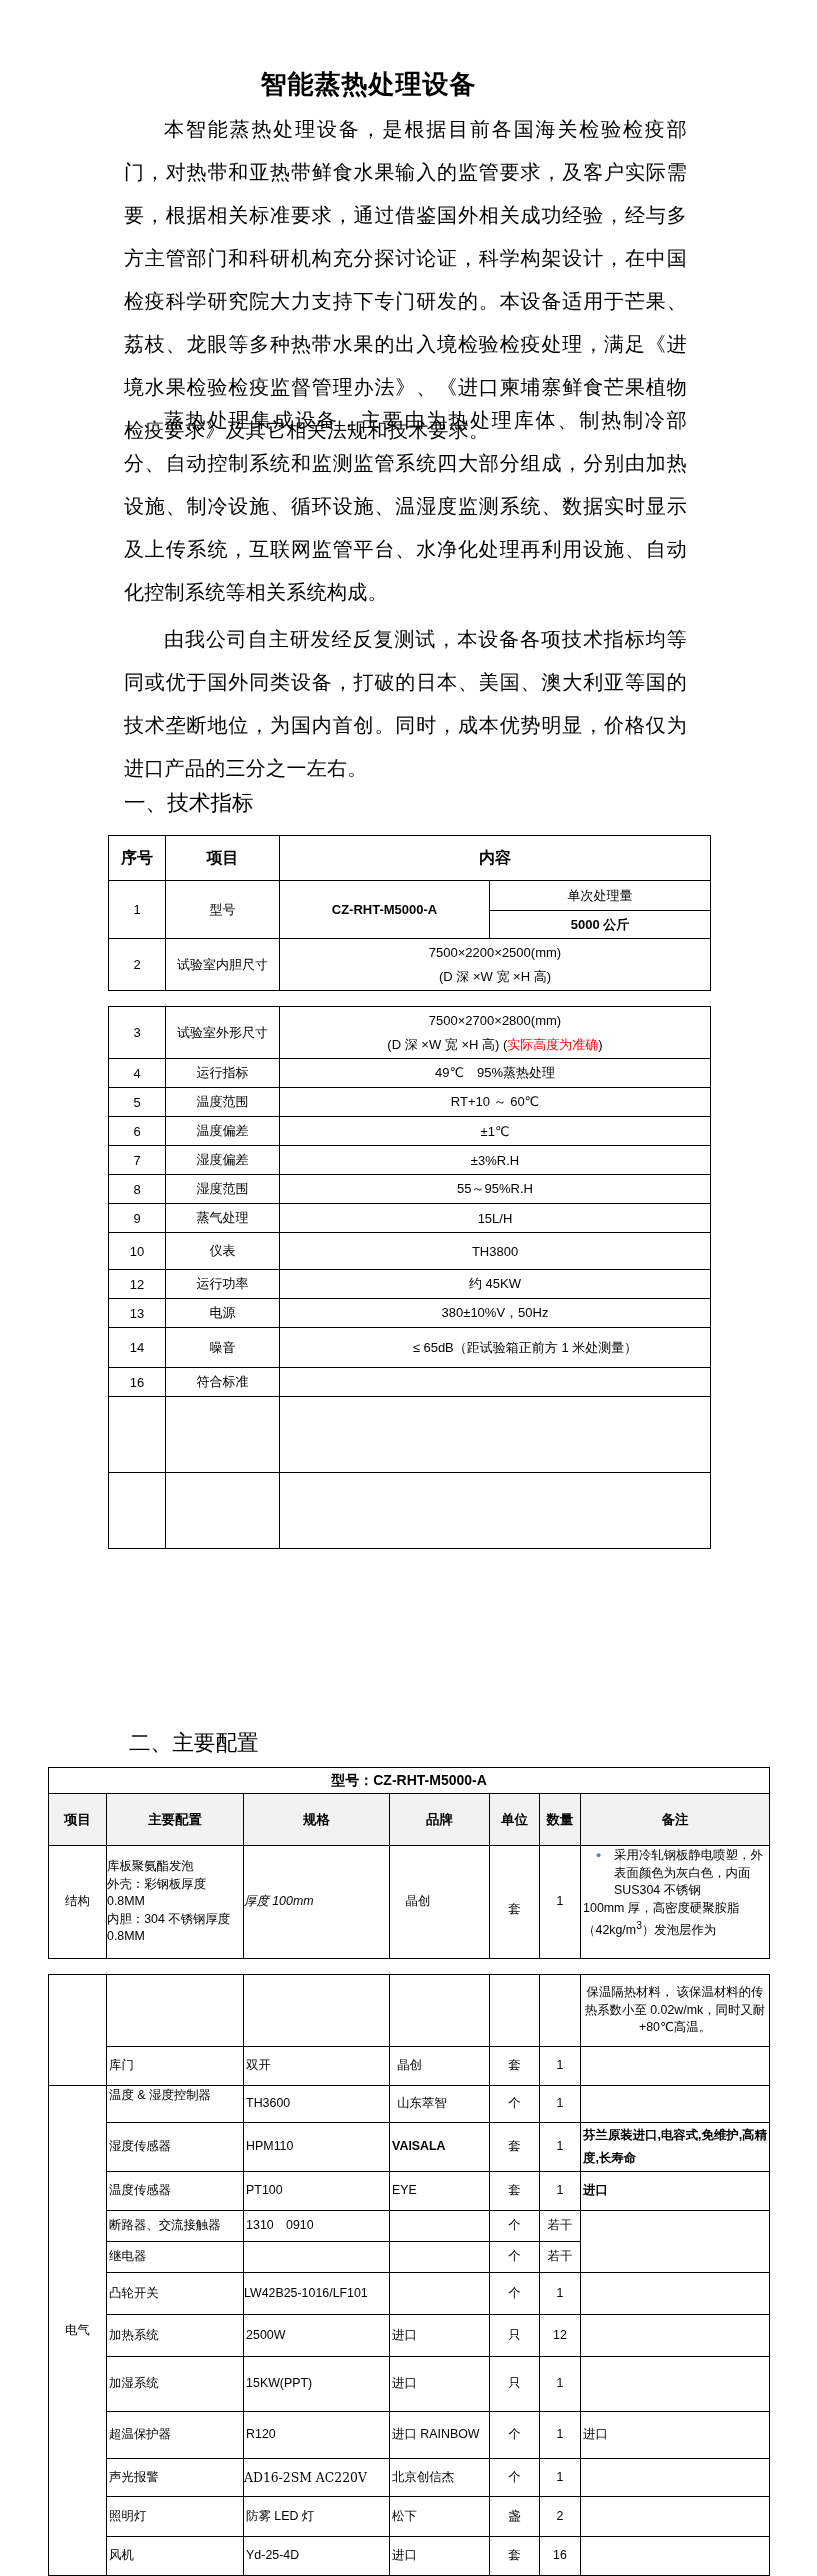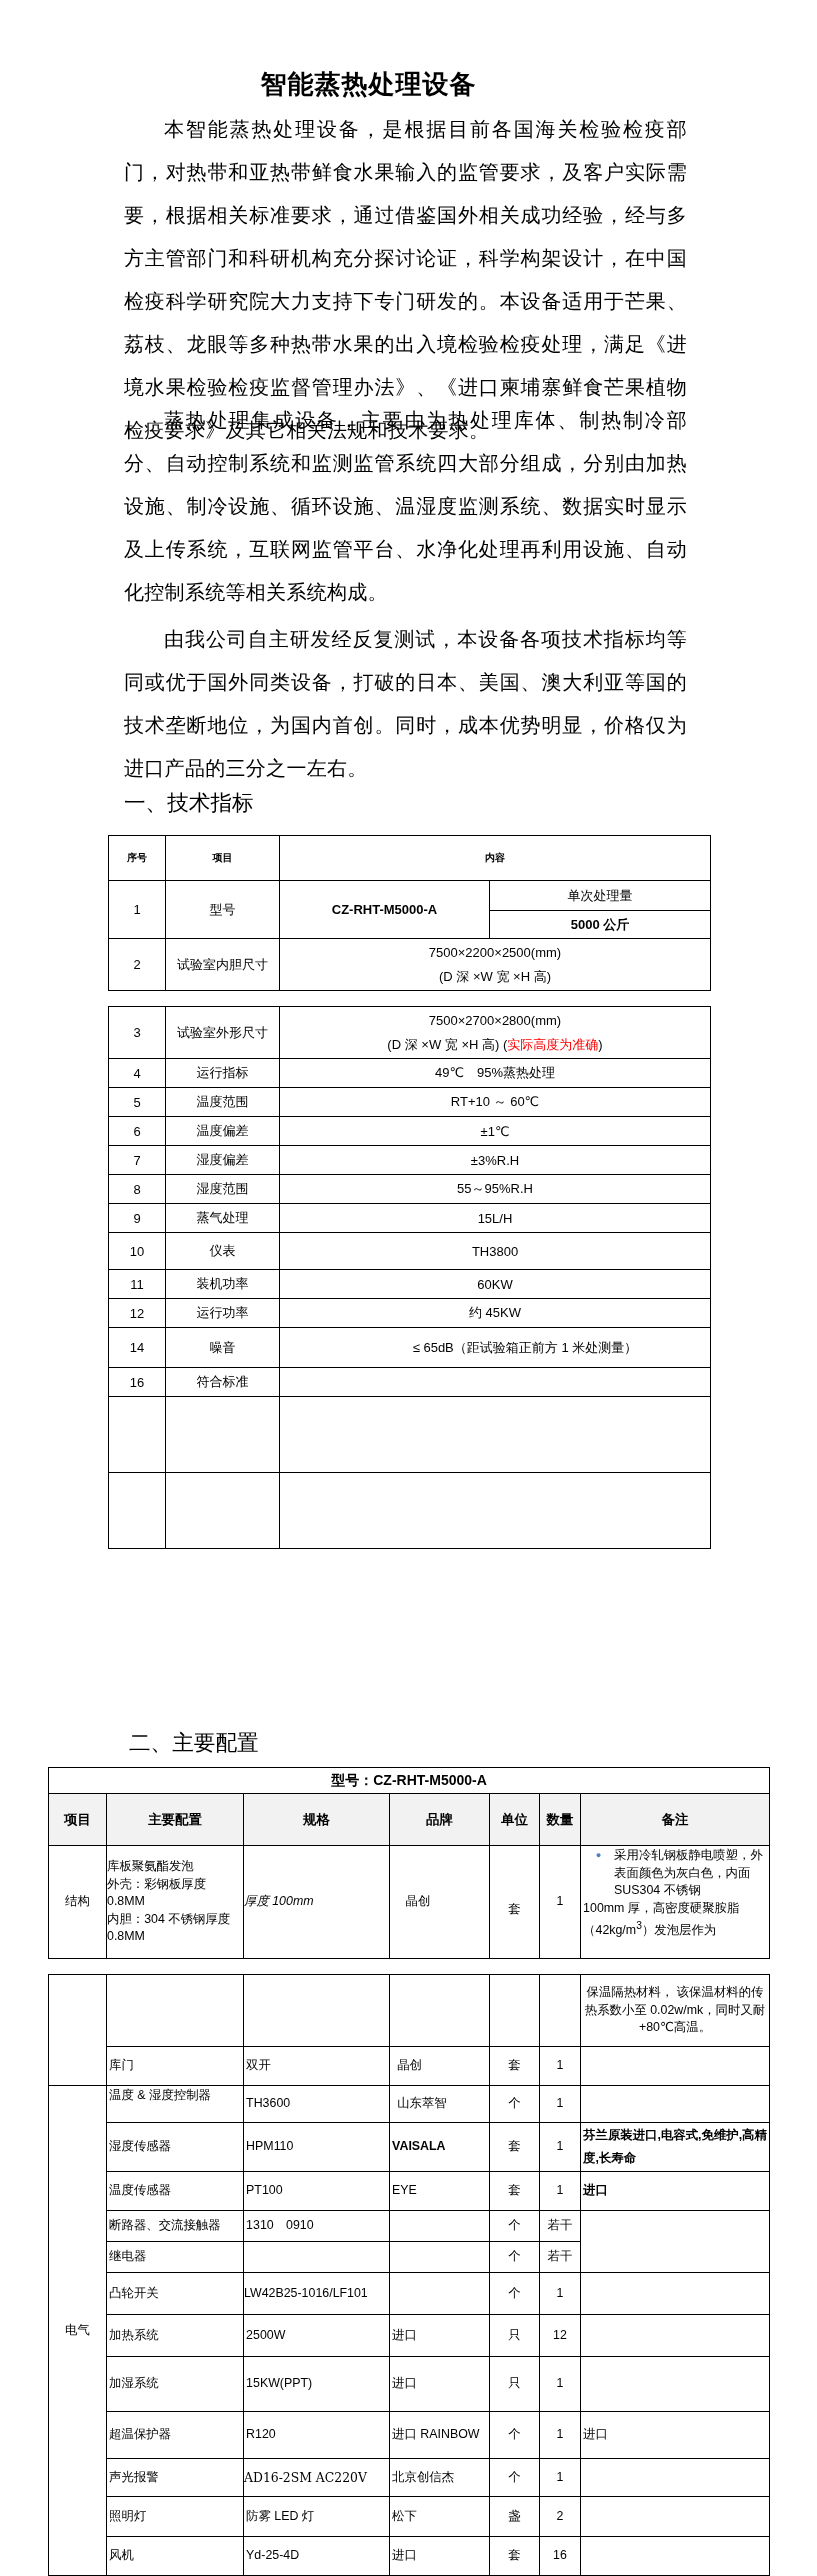--- a/index.html
+++ b/index.html
@@ -7,21 +7,21 @@
   .serif { font-family: "DejaVu Serif", "Liberation Serif", serif; }
   .sans { font-family: "Liberation Sans", "DejaVu Sans", sans-serif; }
   .doc-title { position: absolute; left: 0; width: 737px; top: 67px; text-align: center;
                font-size: 26px; font-weight: bold; letter-spacing: 1px; }
   .para { position: absolute; left: 124px; width: 563px; font-size: 20px; line-height: 43px;
           text-indent: 40px; text-align: justify; letter-spacing: 0.3px; }
   .section-heading { position: absolute; left: 124px; font-size: 21.6px; }
   table { border-collapse: collapse; position: absolute; table-layout: fixed; }
   td, th { border: 1px solid #000; padding: 0 2.1px; font-size: 13px; vertical-align: middle; }
   .t1 td, .t1 th { text-align: center; }
-  .t1 th { font-weight: bold; font-size: 10px; }
+  .t1 th { font-weight: bold; font-size: 16px; }
   .bold { font-weight: bold; }
   .red { color: #ff0000; }
   .t2 th { background: #f2f2f2; font-weight: bold; font-size: 13.4px; text-align: center; }
   .t2 td { font-size: 12.4px; text-align: left; line-height: 17.5px; }
   .t2 td.c { text-align: center; }
   .t2 .model-row td { background: #ffffff; font-weight: bold; text-align: center; font-size: 14px; }
   .note { font-size: 12px; line-height: 18.5px; }
   .note .bullet-line { display: flex; }
   .note .bullet { color: #4f81bd; width: 31px; text-align: center; font-size: 9.3px; flex: none; }
   .lines span { display: block; }
@@ -114,28 +114,28 @@
         <td>9</td>
         <td>蒸气处理</td>
         <td>15L/H</td>
       </tr>
   <tr style="height:37px;">
         <td>10</td>
         <td>仪表</td>
         <td>TH3800</td>
       </tr>
   <tr style="height:29px;">
-        <td>11</td>
-        <td>装机功率</td>
-        <td>60KW</td>
-      </tr>
-  <tr style="height:29px;">
         <td>12</td>
         <td>运行功率</td>
         <td>约 45KW</td>
+      </tr>
+  <tr style="height:29px;">
+        <td>13</td>
+        <td>电源</td>
+        <td>380±10%V，50Hz</td>
       </tr>
   <tr style="height:40px;">
         <td>14</td>
         <td>噪音</td>
         <td style="padding-left:62px;">≤ 65dB（距试验箱正前方 1 米处测量）</td>
       </tr>
   <tr style="height:29px;">
         <td>16</td>
         <td>符合标准</td>
         <td></td>

